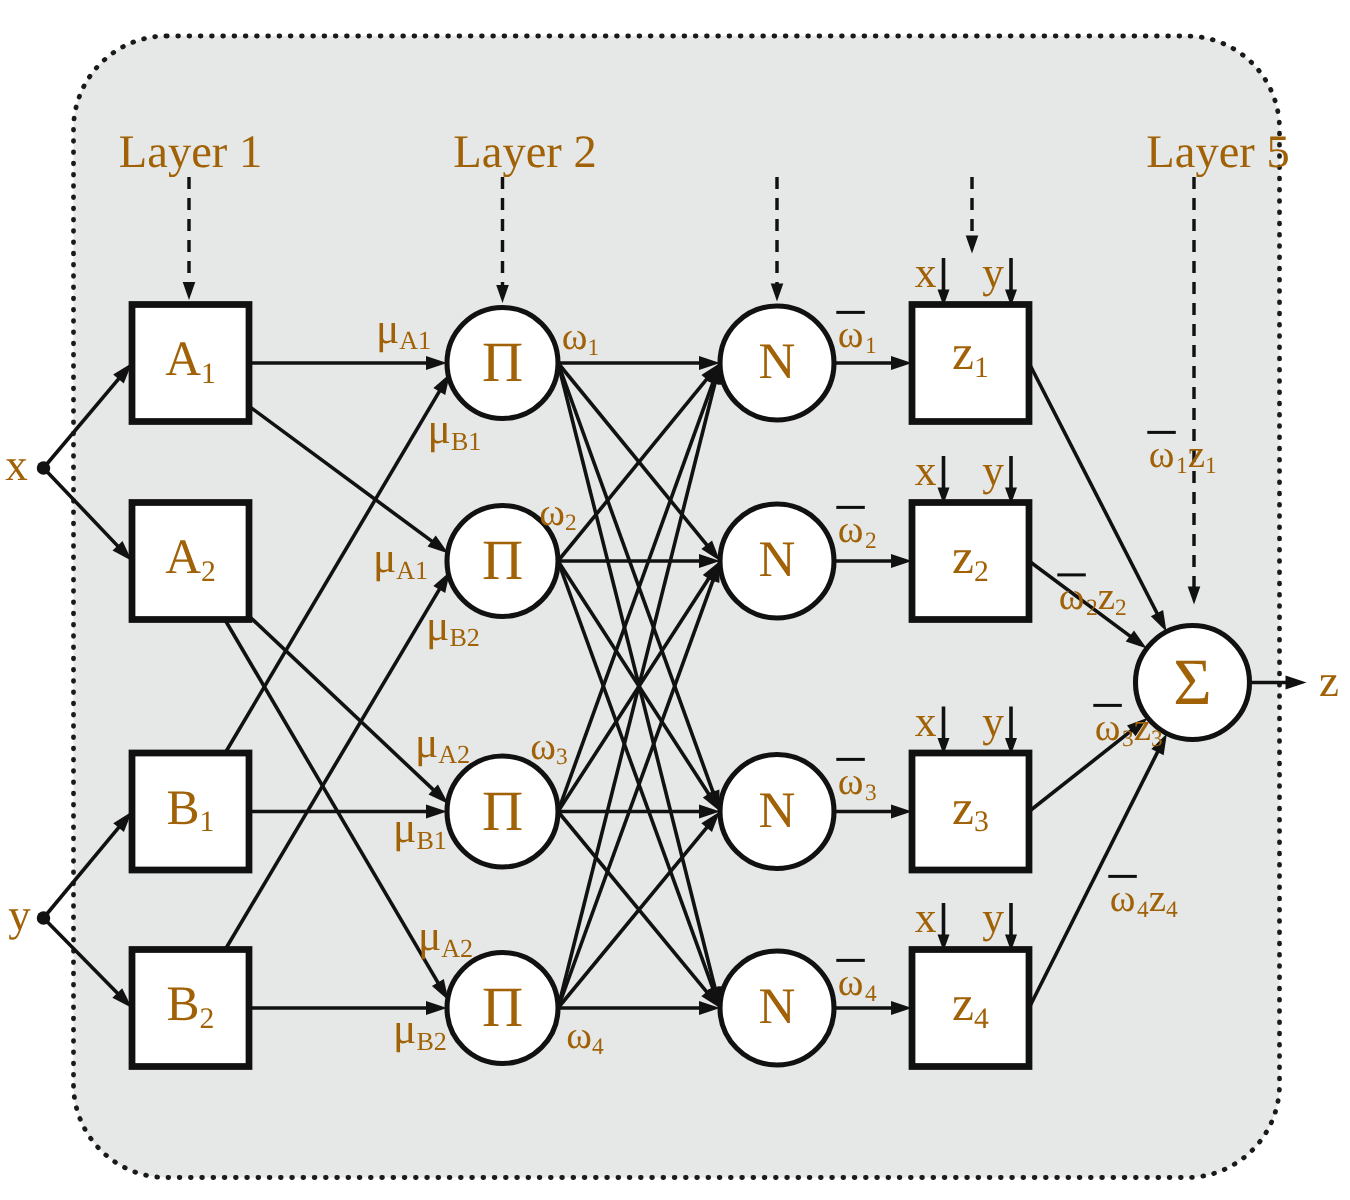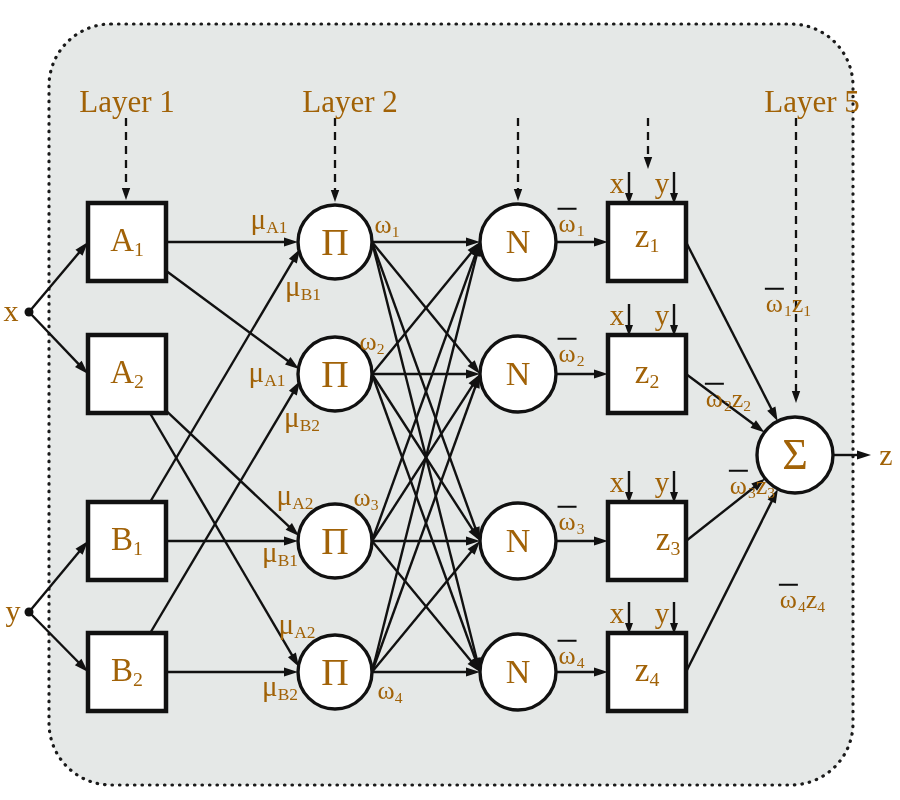--- a/index.html
+++ b/index.html
@@ -165,21 +165,21 @@
       <div class="lbl sym-n" style="left: 518px; top: 242px;"><span>N</span></div>
       <div class="lbl sym-n" style="left: 518px; top: 374px;"><span>N</span></div>
       <div class="lbl sym-n" style="left: 518px; top: 541px;"><span>N</span></div>
       <div class="lbl sym-n" style="left: 518px; top: 672px;"><span>N</span></div>
       <div class="lbl nodelabel" style="left: 647px; top: 238px;"><span>z</span><sub>1</sub></div>
       <div class="lbl xy" style="left: 617px; top: 183px;"><span>x</span></div>
       <div class="lbl xy" style="left: 662px; top: 183px;"><span>y</span></div>
       <div class="lbl nodelabel" style="left: 647px; top: 374px;"><span>z</span><sub>2</sub></div>
       <div class="lbl xy" style="left: 617px; top: 315px;"><span>x</span></div>
       <div class="lbl xy" style="left: 662px; top: 315px;"><span>y</span></div>
-      <div class="lbl nodelabel" style="left: 647px; top: 541px; margin-left: 21px;"><span>z</span><sub>3</sub></div>
+      <div class="lbl nodelabel" style="left: 647px; top: 541px;"><span>z</span><sub>3</sub></div>
       <div class="lbl xy" style="left: 617px; top: 482px;"><span>x</span></div>
       <div class="lbl xy" style="left: 662px; top: 482px;"><span>y</span></div>
       <div class="lbl nodelabel" style="left: 647px; top: 672px;"><span>z</span><sub>4</sub></div>
       <div class="lbl xy" style="left: 617px; top: 613px;"><span>x</span></div>
       <div class="lbl xy" style="left: 662px; top: 613px;"><span>y</span></div>
       <div class="lbl sym-sigma" style="left: 795px; top: 455px;"><span>Σ</span></div>
       <div class="lbl hdr" style="left: 127px; top: 101px;">Layer 1</div>
       <div class="lbl hdr" style="left: 334px; top: 101px; margin-left: 16px;">Layer 2</div>
       <div class="lbl hdr" style="left: 796px; top: 101px; margin-left: 16px;">Layer 5</div>
       <div class="lbl term" style="left: 11px; top: 311px;">x</div>
@@ -197,15 +197,15 @@
       <div class="lbl omega" style="left: 372px; top: 343px;"><span>ω</span><sub>2</sub></div>
       <div class="lbl omega" style="left: 366px; top: 499px;"><span>ω</span><sub>3</sub></div>
       <div class="lbl omega" style="left: 390px; top: 692px;"><span>ω</span><sub>4</sub></div>
       <div class="lbl omega" style="left: 571px; top: 223px;"><span class="bar">ω</span><sub>1</sub></div>
       <div class="lbl omega" style="left: 571px; top: 353px;"><span class="bar">ω</span><sub>2</sub></div>
       <div class="lbl omega" style="left: 571px; top: 521px;"><span class="bar">ω</span><sub>3</sub></div>
       <div class="lbl omega" style="left: 571px; top: 655px;"><span class="bar">ω</span><sub>4</sub></div>
       <div class="lbl omega" style="left: 788px; top: 303px;"><span class="bar">ω</span><sub>1</sub><span>z</span><sub>1</sub></div>
       <div class="lbl omega" style="left: 728px; top: 364px; margin-top: 34px;"><span class="bar">ω</span><sub>2</sub><span>z</span><sub>2</sub></div>
       <div class="lbl omega" style="left: 715px; top: 485px; margin-left: 37px;"><span class="bar">ω</span><sub>3</sub><span>z</span><sub>3</sub></div>
-      <div class="lbl omega" style="left: 762px; top: 599px; margin-left: 40px;"><span class="bar">ω</span><sub>4</sub><span>z</span><sub>4</sub></div>
+      <div class="lbl omega" style="left: 762px; top: 599px;"><span class="bar">ω</span><sub>4</sub><span>z</span><sub>4</sub></div>
     </div>
 </div>
 
 </body></html>

